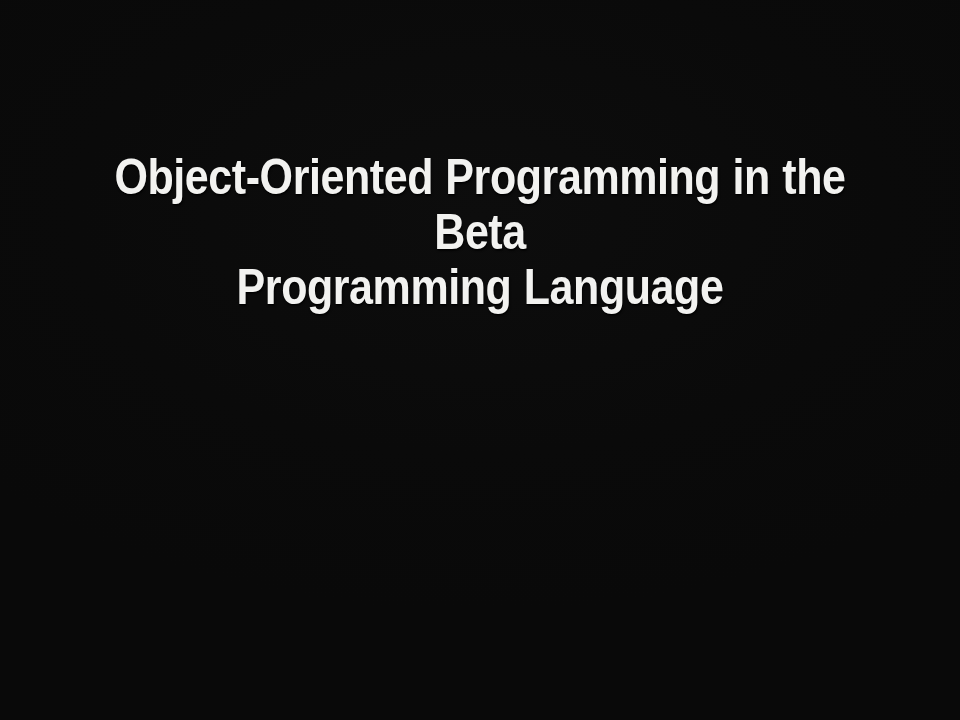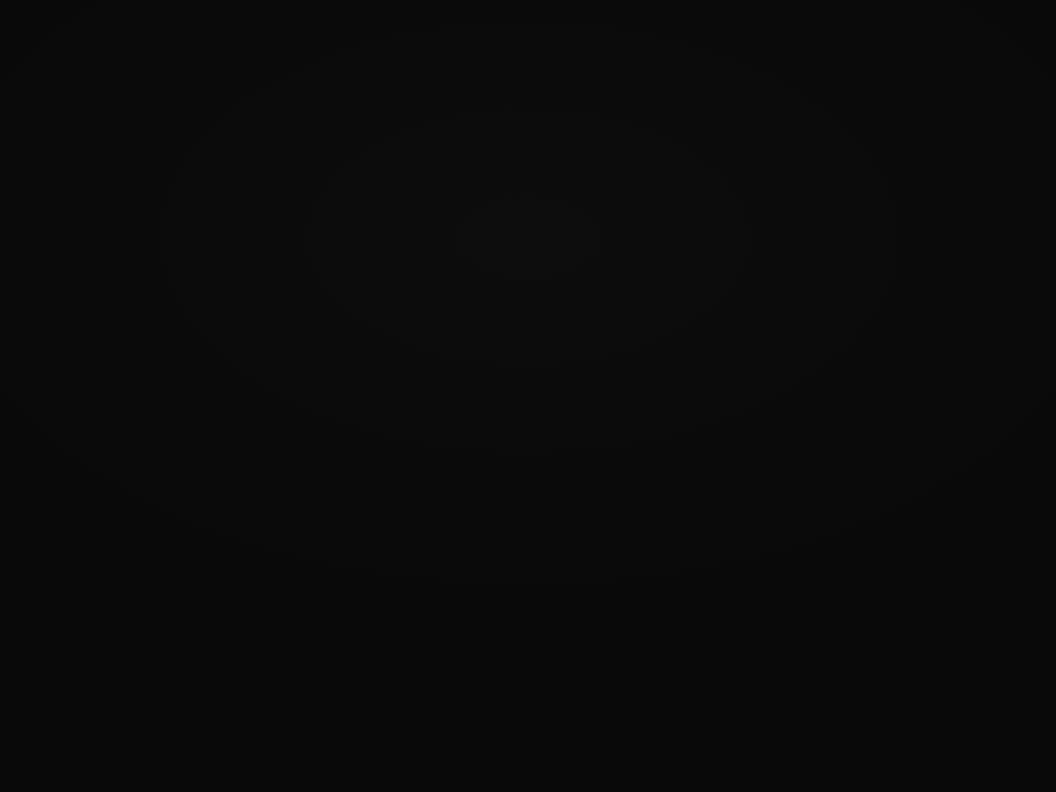--- a/index.html
+++ b/index.html
@@ -66,16 +66,20 @@
     bottom: 0;
   }
 </style>
 </head>
 <body>
 
 <div class="cover-canvas">
 
   <div class="cover-backdrop"></div>
 
+  <div class="title-block">
+    <h1 class="cover-title">Object-Oriented Programming in the Beta
+Programming Language</h1>
+  </div>
 
   <div class="cover-subtitle-area"></div>
 
 </div>
 
 </body></html>

